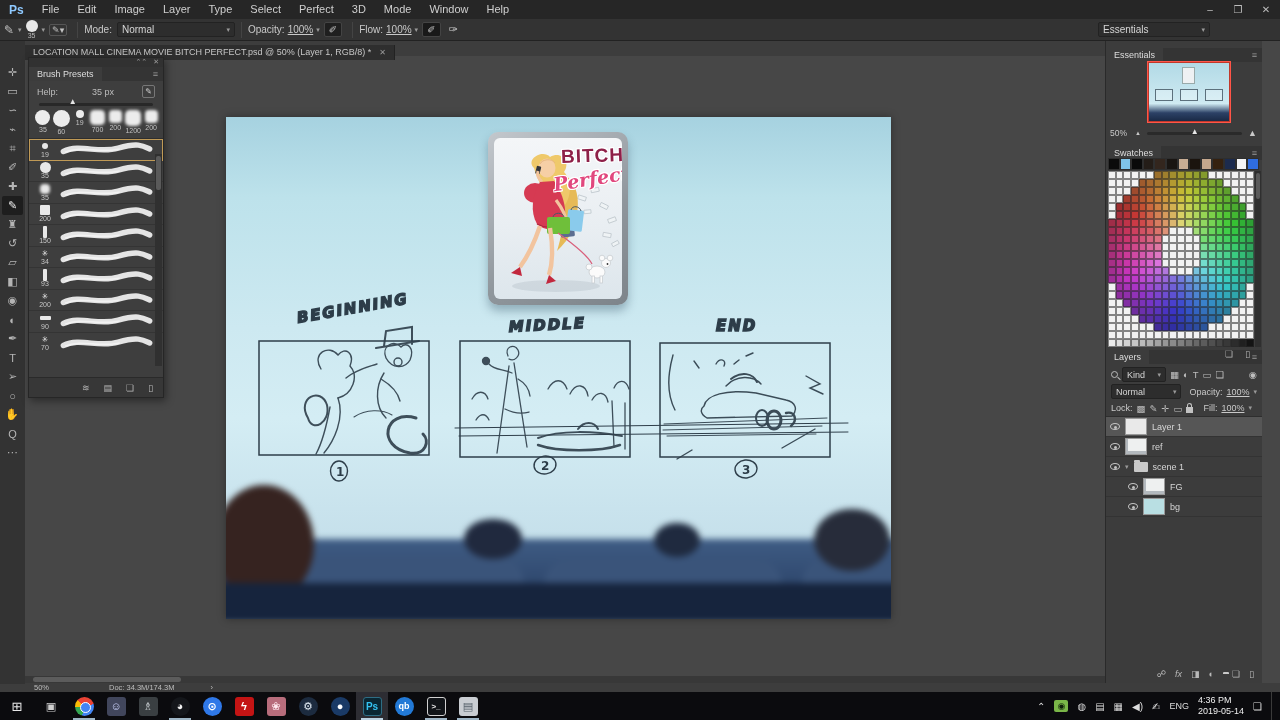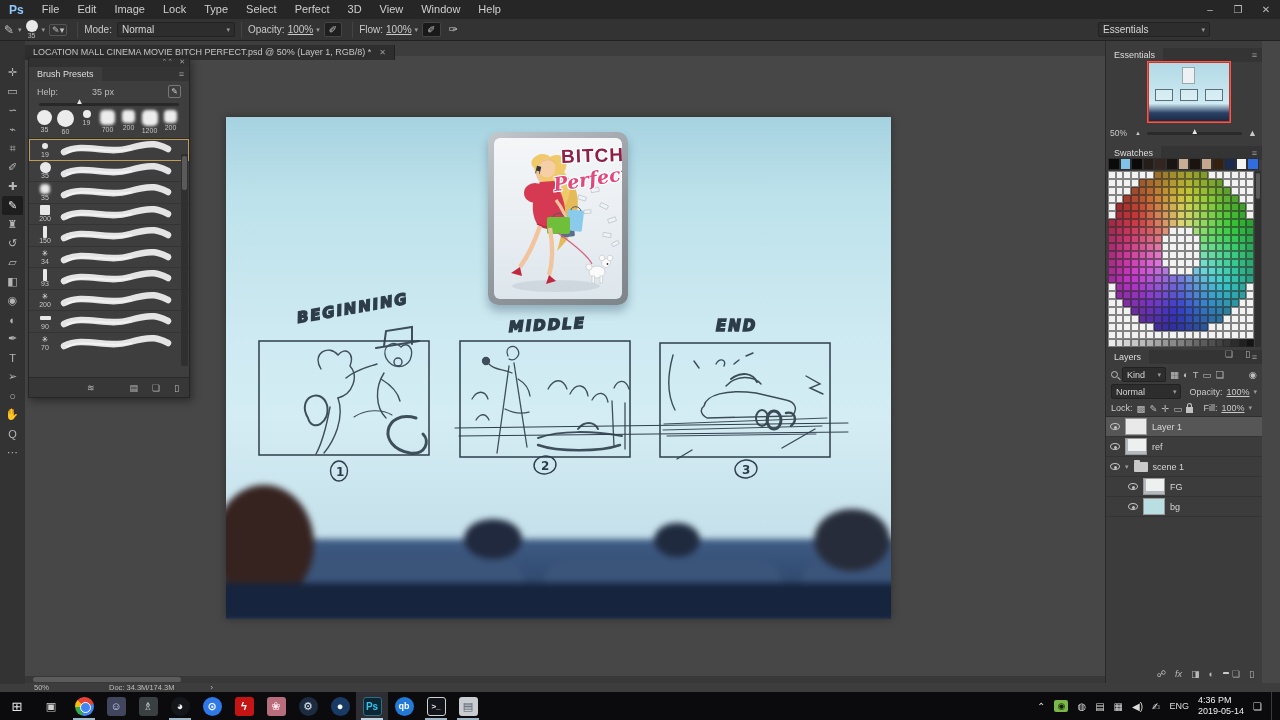--- a/index.html
+++ b/index.html
@@ -83,21 +83,21 @@
   .t-checker{background:#fff linear-gradient(45deg,#c6c6c6 25%,transparent 25%,transparent 75%,#c6c6c6 75%),linear-gradient(45deg,#c6c6c6 25%,transparent 25%,transparent 75%,#c6c6c6 75%);background-size:6px 6px;background-position:0 0,3px 3px;}
   .t-sketch{background:#eef0f0;box-shadow:inset 2px -3px 0 rgba(120,130,140,.5);}
   .folder{width:14px;height:10px;background:#c9c9c9;border-radius:1px;position:relative;flex:none;}
   .folder:before{content:"";position:absolute;left:0;top:-2px;width:6px;height:2px;background:#c9c9c9;border-radius:1px 1px 0 0;}
   .lock-ico{width:7px;height:6px;background:#c2c2c2;position:relative;margin-top:3px;}
   .lock-ico:before{content:"";position:absolute;left:1px;top:-4px;width:3px;height:4px;border:1px solid #c2c2c2;border-bottom:none;border-radius:3px 3px 0 0;}
   .lens{width:7px;height:7px;border:1px solid #bbb;border-radius:50%;position:relative;flex:none;}
   .lens:after{content:"";position:absolute;left:5px;top:6px;width:4px;height:1px;background:#bbb;transform:rotate(45deg);}
   #layers-foot{display:flex;justify-content:flex-end;align-items:center;gap:9px;padding:0 8px;color:#b9b9b9;font-size:9px;height:16px;}
   
-  #brushpanel{left:28px;top:57px;width:162px;height:341px;background:#3e3e3e;border:1px solid #262626;box-shadow:2px 3px 8px rgba(0,0,0,.4);z-index:36;color:#c9c9c9;}
+  #brushpanel{left:28px;top:57px;width:136px;height:341px;background:#3e3e3e;border:1px solid #262626;box-shadow:2px 3px 8px rgba(0,0,0,.4);z-index:36;color:#c9c9c9;}
   #bp-mini{height:9px;display:flex;justify-content:flex-end;gap:6px;padding:0 4px;font-size:7px;color:#9a9a9a;background:#313131;}
   #bp-size{display:flex;align-items:center;font-size:9px;color:#bdbdbd;padding:4px 8px 0 8px;gap:6px;}
   #bp-size .v{margin-left:28px;}
   #bp-preset-ico{margin-left:auto;width:13px;height:13px;border:1px solid #777;border-radius:2px;font-size:8px;color:#ccc;text-align:center;line-height:12px;}
   #bp-slider{margin:5px 10px 2px 10px;height:3px;background:#282828;border-radius:2px;position:relative;}
   #bp-slider .tri{position:absolute;left:26%;top:-6px;color:#e6e6e6;font-size:8px;}
   #bp-grid{display:flex;padding:2px 4px 3px 6px;gap:2px;border-bottom:1px solid #2e2e2e;}
   .bg-cell{width:19px;display:flex;flex-direction:column;align-items:center;gap:1px;}
   .bg-dot{background:#ececec;border-radius:50%;}
   .bg-dot.soft{filter:blur(1.6px);border-radius:30%;}
@@ -140,26 +140,26 @@
 </head>
 <body>
 
 <div id="menubar" class="abs">
   <span id="pslogo">Ps</span>
   <div style="display:flex">
 
   <span class="menu-item">File</span>
       <span class="menu-item">Edit</span>
       <span class="menu-item">Image</span>
-      <span class="menu-item">Lock</span>
+      <span class="menu-item">Layer</span>
       <span class="menu-item">Type</span>
       <span class="menu-item">Select</span>
       <span class="menu-item">Perfect</span>
       <span class="menu-item">3D</span>
-      <span class="menu-item">View</span>
+      <span class="menu-item">Mode</span>
       <span class="menu-item">Window</span>
       <span class="menu-item">Help</span>
     </div>
   <div id="winctl">
     <span>–</span>
     <span>❐</span>
     <span>✕</span>
   </div>
 </div>
 

